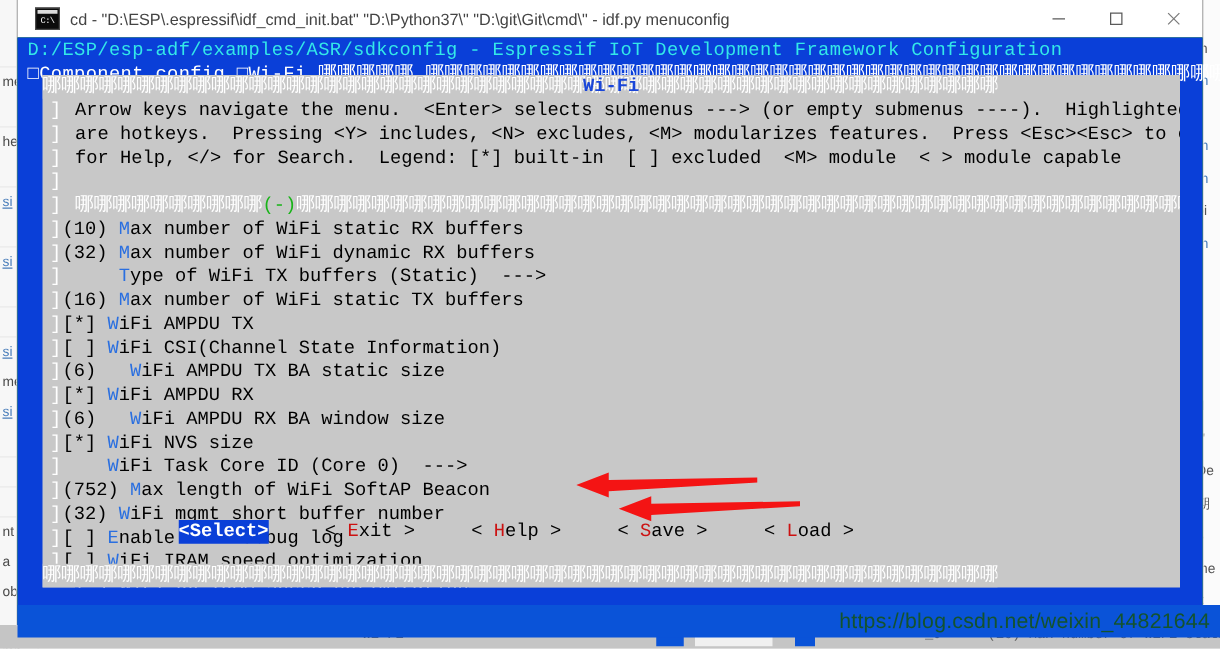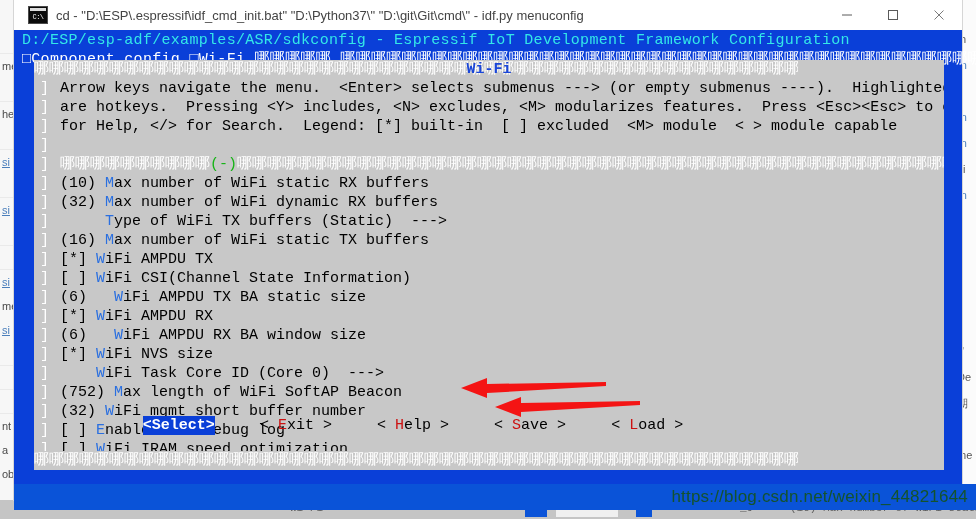--- a/index.html
+++ b/index.html
@@ -160,21 +160,21 @@
   }
   .inner-sep .arrowbox {
     color: #17b417;
   }
   .menu-list {
     position: absolute; left: 0; top: 114px; width: 910px;
   }
   .menu-row {
     height: 19px; line-height: 19px; white-space: pre;
     font-family: "Liberation Mono", monospace; font-size: 15px;
-    color: #000000; padding-left: 26px;
+    color: #000000; padding-left: 16px;
   }
   .menu-row.sel {
     background: #0a3fd8; color: #ffffff;
     display: inline-block; padding-left: 0; margin-left: 26px;
   }
   .menu-row .hk { color: #2a6fe0; }
   .menu-row.sel .hk { color: #ffffff; }
 
   .buttons-row {
     position: absolute; left: 0; top: 356px; width: 758px; height: 19px;

